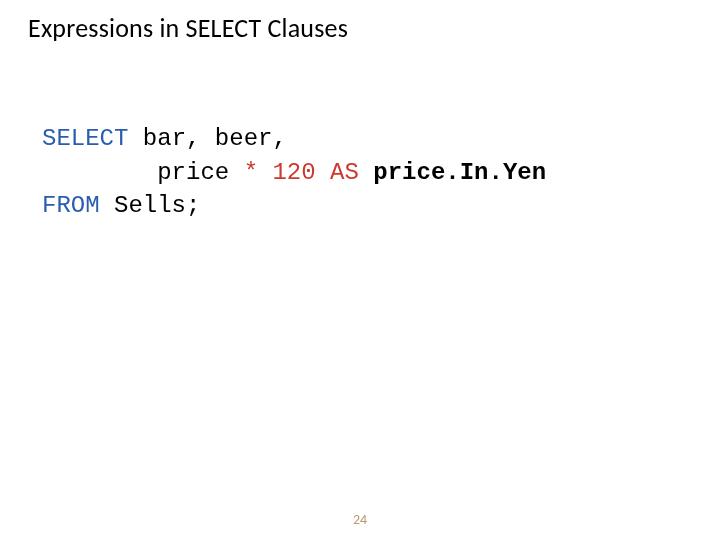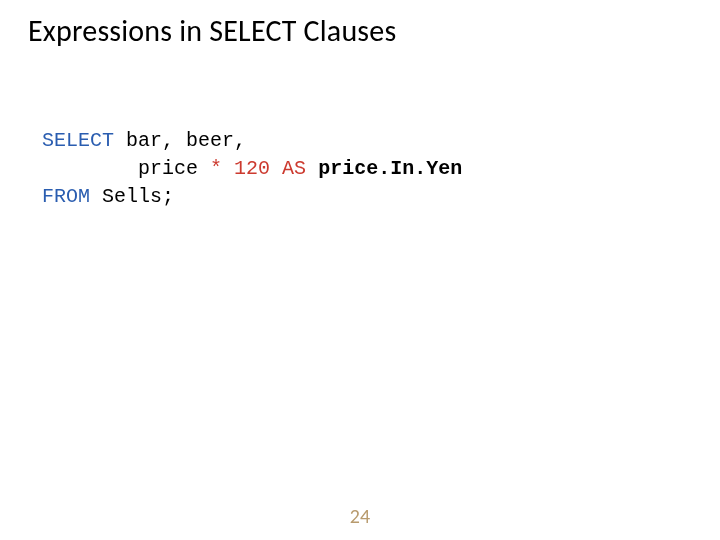--- a/index.html
+++ b/index.html
@@ -14,21 +14,21 @@
     overflow: hidden;
   }
   .slide {
     width: 720px;
     height: 540px;
     position: relative;
     box-sizing: border-box;
     padding: 12px 28px 0 28px;
   }
   .title {
-    font-size: 30px;
+    font-size: 26px;
     font-weight: 400;
     margin: 0;
     padding: 0 0 6px 0;
     letter-spacing: 0.2px;
   }
   .body {
     margin-top: 72px;
     font-size: 20px;
     line-height: 1.2;
   }
@@ -45,42 +45,42 @@
   ul.bullets > li::before {
     content: "•";
     position: absolute;
     left: 2px;
     top: 0;
     font-size: 20px;
     line-height: 1.2;
   }
   .code-block {
     font-family: "Courier New", Courier, monospace;
-    font-size: 20px;
+    font-size: 24px;
     margin-top: 20px;
     margin-left: 14px;
     line-height: 1.4;
     white-space: pre;
   }
   .kw-blue {
     color: #2a5db0; 
   }
   .kw-red {
     color: #cc3a2f; 
   }
   .kw-mono-bold {
     font-weight: bold;
   }
   .page-num {
     position: absolute;
     bottom: 12px;
     left: 0;
     width: 720px;
     text-align: center;
-    font-size: 20px;
+    font-size: 14px;
     color: #b89b6e;
   }
 </style>
 </head>
 <body>
 
 <div class="slide">
 
   <h1 class="title">Expressions in SELECT Clauses</h1>
 

